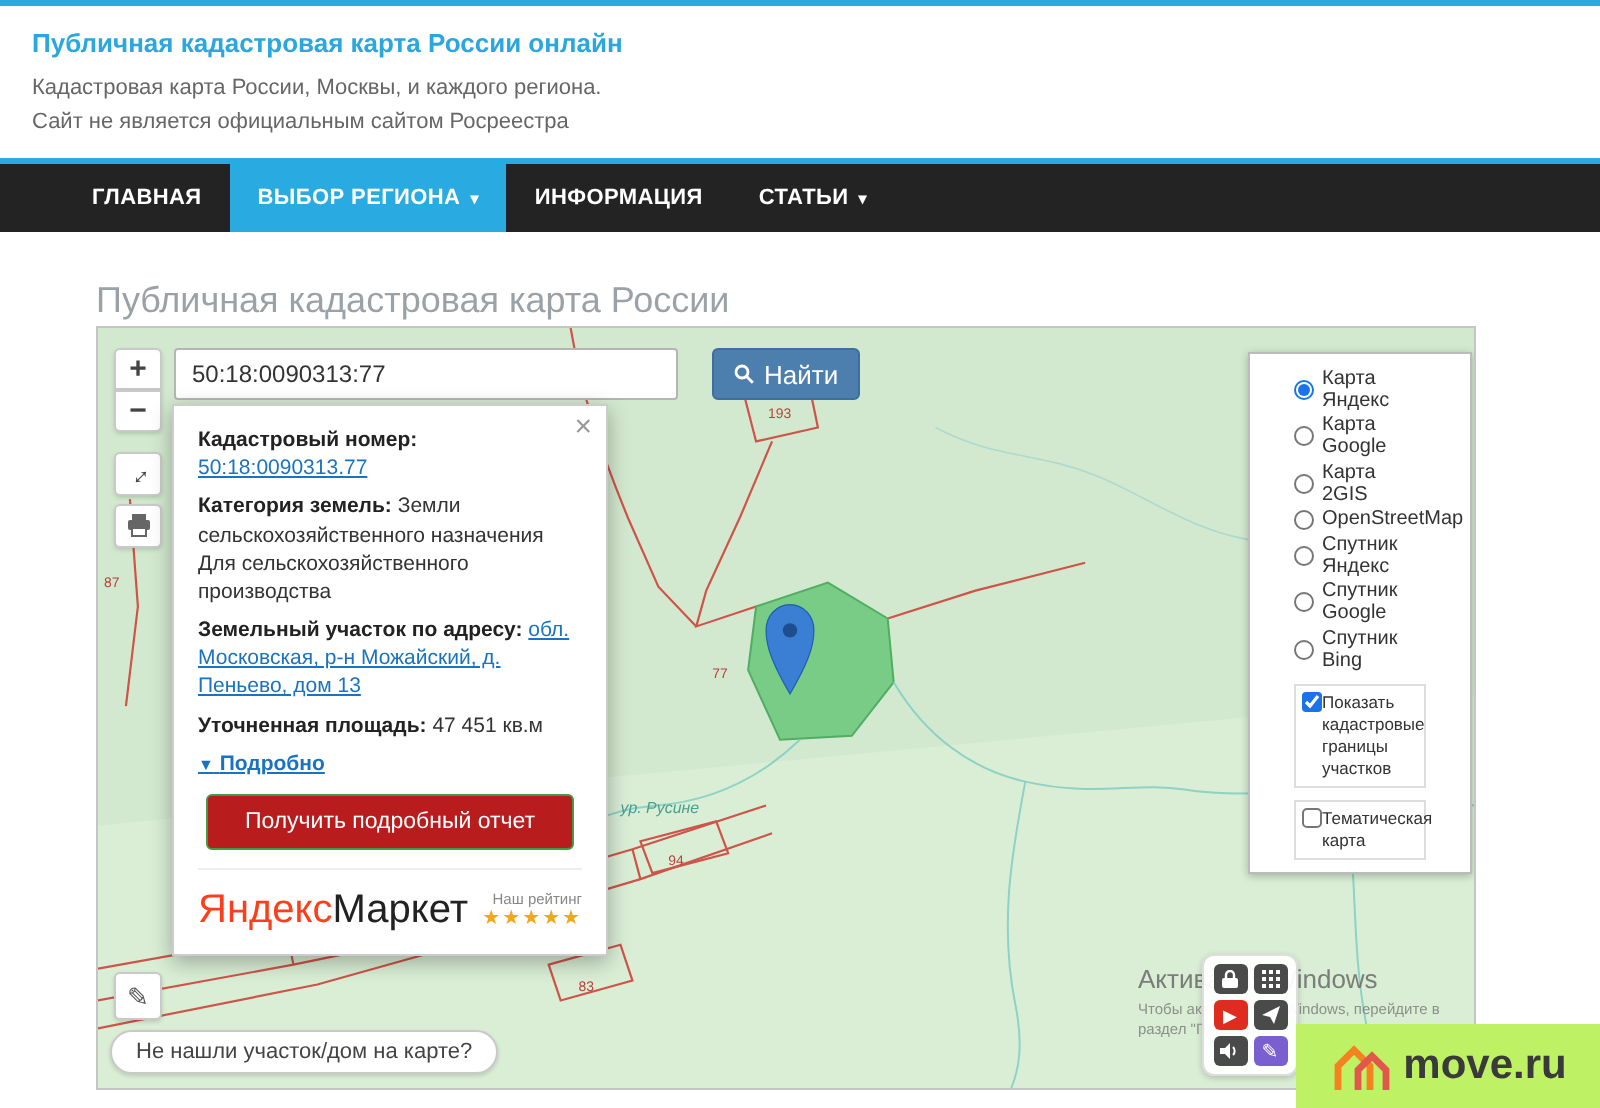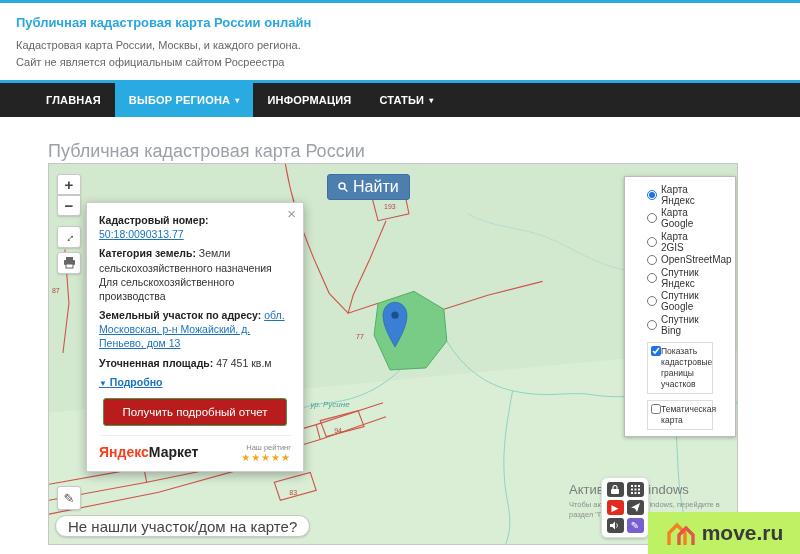--- a/index.html
+++ b/index.html
@@ -21,44 +21,44 @@
   .map svg.canvas{position:absolute;left:0;top:0;width:100%;height:100%}
   .ctl{position:absolute;background:#fff;border:1px solid #c9c9c9;border-radius:3px;display:flex;align-items:center;justify-content:center;cursor:pointer;color:#444;box-shadow:0 1px 2px rgba(0,0,0,.15)}
   .zoom-plus{left:8px;top:10px;width:24px;height:21px;font-size:15px;font-weight:bold;border-radius:3px 3px 0 0}
   .zoom-minus{left:8px;top:31px;width:24px;height:21px;font-size:15px;font-weight:bold;border-radius:0 0 3px 3px}
   .measure-btn{left:8px;top:62px;width:24px;height:22px;font-size:12px}
   .measure-btn span{display:inline-block;transform:rotate(-45deg)}
   .print-btn{left:8px;top:88px;width:24px;height:22px}
   .pencil-btn{left:8px;top:322px;width:24px;height:24px;font-size:13px;color:#555}
   
   .search-input{position:absolute;left:38px;top:10px;width:252px;height:26px;border:1px solid #b5b5b5;border-radius:2px;padding:0 8px;font-size:12px;color:#333;font-family:"Liberation Sans",sans-serif}
-  .search-btn{position:absolute;left:278px;top:10px;height:26px;padding:0 10px;background:#4d7fae;color:#fff;border:1px solid #3d6e9e;border-radius:3px;font-size:16px;display:flex;align-items:center;gap:5px;cursor:pointer;font-family:"Liberation Sans",sans-serif}
+  .search-btn{position:absolute;left:307px;top:10px;height:26px;padding:0 10px;background:#4d7fae;color:#fff;border:1px solid #3d6e9e;border-radius:3px;font-size:13px;display:flex;align-items:center;gap:5px;cursor:pointer;font-family:"Liberation Sans",sans-serif}
   
   .popup{position:absolute;left:37px;top:38px;width:218px;background:#fff;border:1px solid #ccc;box-shadow:0 3px 10px rgba(0,0,0,.3);padding:10px 12px 8px;font-size:10.5px;color:#333;line-height:1.35}
   .popup .row{margin-bottom:5px}
   .popup b{font-weight:bold;color:#222}
   .popup a{color:#1a73c0;cursor:pointer}
   .popup-close{position:absolute;right:7px;top:3px;font-size:15px;color:#999;cursor:pointer;line-height:1}
   .details-link{font-weight:bold}
   .details-caret{font-size:8px}
   .report-btn{display:block;width:96%;margin:8px auto 9px;background:#b91c1c;color:#fff;border:1px solid #429a45;border-radius:3px;font-size:11.5px;padding:7px 4px;cursor:pointer;font-family:"Liberation Sans",sans-serif}
   .market-row{display:flex;justify-content:space-between;align-items:center;border-top:1px solid #eee;padding-top:7px}
-  .market-logo{font-size:14px;font-weight:bold;color:#222}
+  .market-logo{font-size:20px;font-weight:normal;color:#222}
   .market-logo .red{color:#fb3f1d}
   .rating{text-align:right}
   .rating-label{font-size:7.5px;color:#888}
   .stars{color:#f2a71b;font-size:10px;letter-spacing:1px;line-height:1}
   
   .layers{position:absolute;left:575px;top:12px;width:112px;background:#fff;border:1px solid #bbb;padding:5px 22px 6px;font-size:10px;color:#333;box-shadow:0 1px 4px rgba(0,0,0,.25)}
   .layer-row{display:flex;align-items:center;gap:4px;margin:1.5px 0;cursor:pointer}
   .layer-row input{width:10px;height:10px;margin:0;accent-color:#1a73e8}
   .chk-box{display:flex;align-items:flex-start;gap:0;margin-top:6px;font-size:8.5px;line-height:1.3;border:1px solid #ddd;padding:3px 3px;cursor:pointer}
   .chk-box input{width:10px;height:10px;margin:0;flex:none;accent-color:#1a73e8}
   
-  .notfound-btn{position:absolute;left:6px;top:351px;height:22px;background:#fff;border:1px solid #c9c9c9;border-radius:12px;font-size:15px;color:#444;padding:0 12px;display:flex;align-items:center;cursor:pointer;box-shadow:0 1px 2px rgba(0,0,0,.15);font-family:"Liberation Sans",sans-serif}
+  .notfound-btn{position:absolute;left:6px;top:351px;height:22px;background:#fff;border:1px solid #c9c9c9;border-radius:12px;font-size:11px;color:#444;padding:0 12px;display:flex;align-items:center;cursor:pointer;box-shadow:0 1px 2px rgba(0,0,0,.15);font-family:"Liberation Sans",sans-serif}
   .watermark{position:absolute;left:520px;top:318px;width:172px;color:rgba(105,105,105,.85);font-size:13px}
   .watermark .small{font-size:7.5px;margin-top:3px;line-height:1.35;color:rgba(120,120,120,.8)}
   .toolbar{position:absolute;left:552px;top:313px;width:48px;background:rgba(255,255,255,.95);border:1px solid #ddd;border-radius:6px;padding:4px 3px;display:flex;flex-wrap:wrap;gap:3px;justify-content:center;box-shadow:0 1px 3px rgba(0,0,0,.2)}
   .tb-icon{width:17px;height:15px;background:#4a4a4a;border-radius:3px;color:#fff;font-size:9px;display:flex;align-items:center;justify-content:center;cursor:pointer}
   .tb-icon.red{background:#e02b20}
   .tb-icon.purple{background:#7a5fd0;font-size:10px}
   .ymap-logo{position:absolute;left:642px;top:345px;font-size:13px;font-weight:bold;color:#1a1a1a}
   .move-logo{position:absolute;right:0;bottom:0;width:152px;height:42px;background:#bef264;display:flex;align-items:center;justify-content:center;gap:5px;z-index:20}
   .move-text{font-size:21px;font-weight:bold;color:#3a3a3a}
 </style>
@@ -147,20 +147,21 @@
       <span>↔</span>
     </div>
   <div class="ctl print-btn">
     <svg width="13" height="12" viewBox="0 0 13 12">
       <rect x="3" y="0" width="7" height="3" fill="#666"></rect>
       <rect x="1" y="3" width="11" height="5" rx="1" fill="#666"></rect>
       <rect x="3" y="7" width="7" height="4" fill="#fff" stroke="#666"></rect>
     </svg>
   </div>
 
+  <input class="search-input" type="text" value="50:18:0090313:77" style="">
   <button class="search-btn">
     <svg width="10" height="10" viewBox="0 0 10 10">
       <circle cx="4" cy="4" r="3" fill="none" stroke="#fff" stroke-width="1.4"></circle>
       <line x1="6.4" y1="6.4" x2="9.4" y2="9.4" stroke="#fff" stroke-width="1.4"></line>
     </svg>
     <span>Найти</span>
   </button>
 
   <div class="popup">
     <span class="popup-close">×</span>

